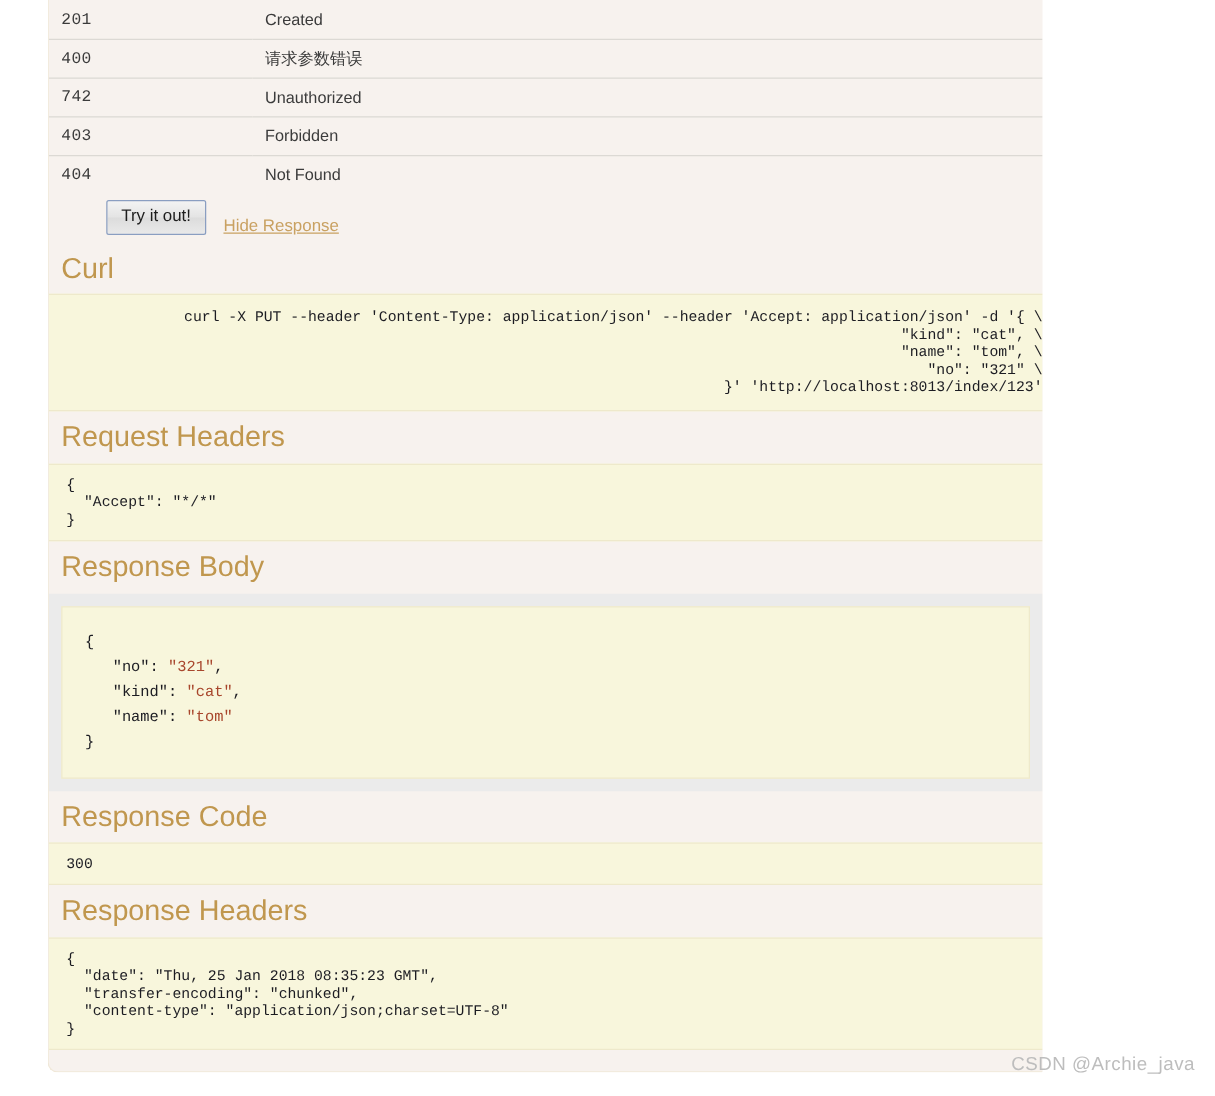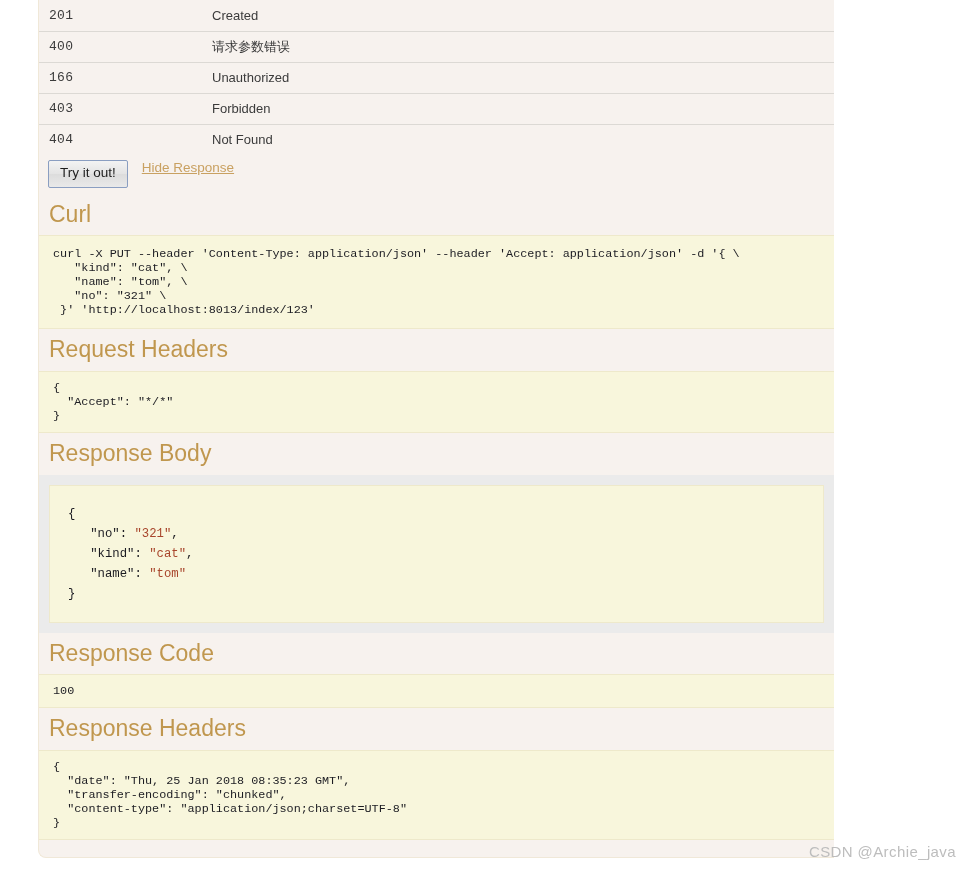--- a/index.html
+++ b/index.html
@@ -61,22 +61,23 @@
   td.reason-col {
     font-family: "Liberation Sans", sans-serif;
     font-size: 13.5px;
     color: #40403e;
   }
 
   
   .submit-row {
     padding: 5px 0 6px 9px;
     display: flex;
-    align-items: flex-start;
+    align-items: flex-end;
     gap: 14px;
+    margin-left: 37px;
   }
   .try-it-out {
     font-family: "Liberation Sans", sans-serif;
     font-size: 13.5px;
     color: #1d1d1d;
     background: linear-gradient(to bottom, #f3f3f3 0%, #e4e4e4 48%, #dcdcdc 52%, #e9e9e9 100%);
     border: 1px solid #8a9ec1;
     border-radius: 2px;
     padding: 5px 11px 6px 11px;
     cursor: pointer;
@@ -112,20 +113,21 @@
     font-family: "Liberation Mono", monospace;
     font-size: 11.8px;
     line-height: 14px;
     color: #1c1c22;
     white-space: pre;
     overflow: hidden;
   }
   pre.code-block.tall-pad {
     padding-top: 11px;
     padding-bottom: 11px;
+    text-align: right;
   }
 
   
   .response-body-shell {
     background: #ebebeb;
     padding: 10px;
     margin: 0;
   }
   .response-body-shell pre.code-block {
     border: 1px solid #eee9cb;
@@ -158,21 +160,21 @@
     <tbody>
       <tr>
         <td class="code-col">201</td>
         <td class="reason-col">Created</td>
       </tr>
       <tr>
         <td class="code-col">400</td>
         <td class="reason-col">请求参数错误</td>
       </tr>
       <tr>
-        <td class="code-col">166</td>
+        <td class="code-col">742</td>
         <td class="reason-col">Unauthorized</td>
       </tr>
       <tr>
         <td class="code-col">403</td>
         <td class="reason-col">Forbidden</td>
       </tr>
       <tr>
         <td class="code-col">404</td>
         <td class="reason-col">Not Found</td>
       </tr>
@@ -207,21 +209,21 @@
       <pre class="code-block" id="response-body-pre"><span class="json-punct">{</span>
 <span class="json-key">   "no": </span><span class="json-val">"321"</span><span class="json-punct">,</span>
 <span class="json-key">   "kind": </span><span class="json-val">"cat"</span><span class="json-punct">,</span>
 <span class="json-key">   "name": </span><span class="json-val">"tom"</span><span class="json-punct"></span>
 <span class="json-punct">}</span></pre>
     </div>
   </div>
 
   <div class="section">
     <h4 class="section-title">Response Code</h4>
-    <pre class="code-block">100</pre>
+    <pre class="code-block">300</pre>
   </div>
 
   <div class="section">
     <h4 class="section-title">Response Headers</h4>
     <pre class="code-block">{
   "date": "Thu, 25 Jan 2018 08:35:23 GMT",
   "transfer-encoding": "chunked",
   "content-type": "application/json;charset=UTF-8"
 }</pre>
   </div>

